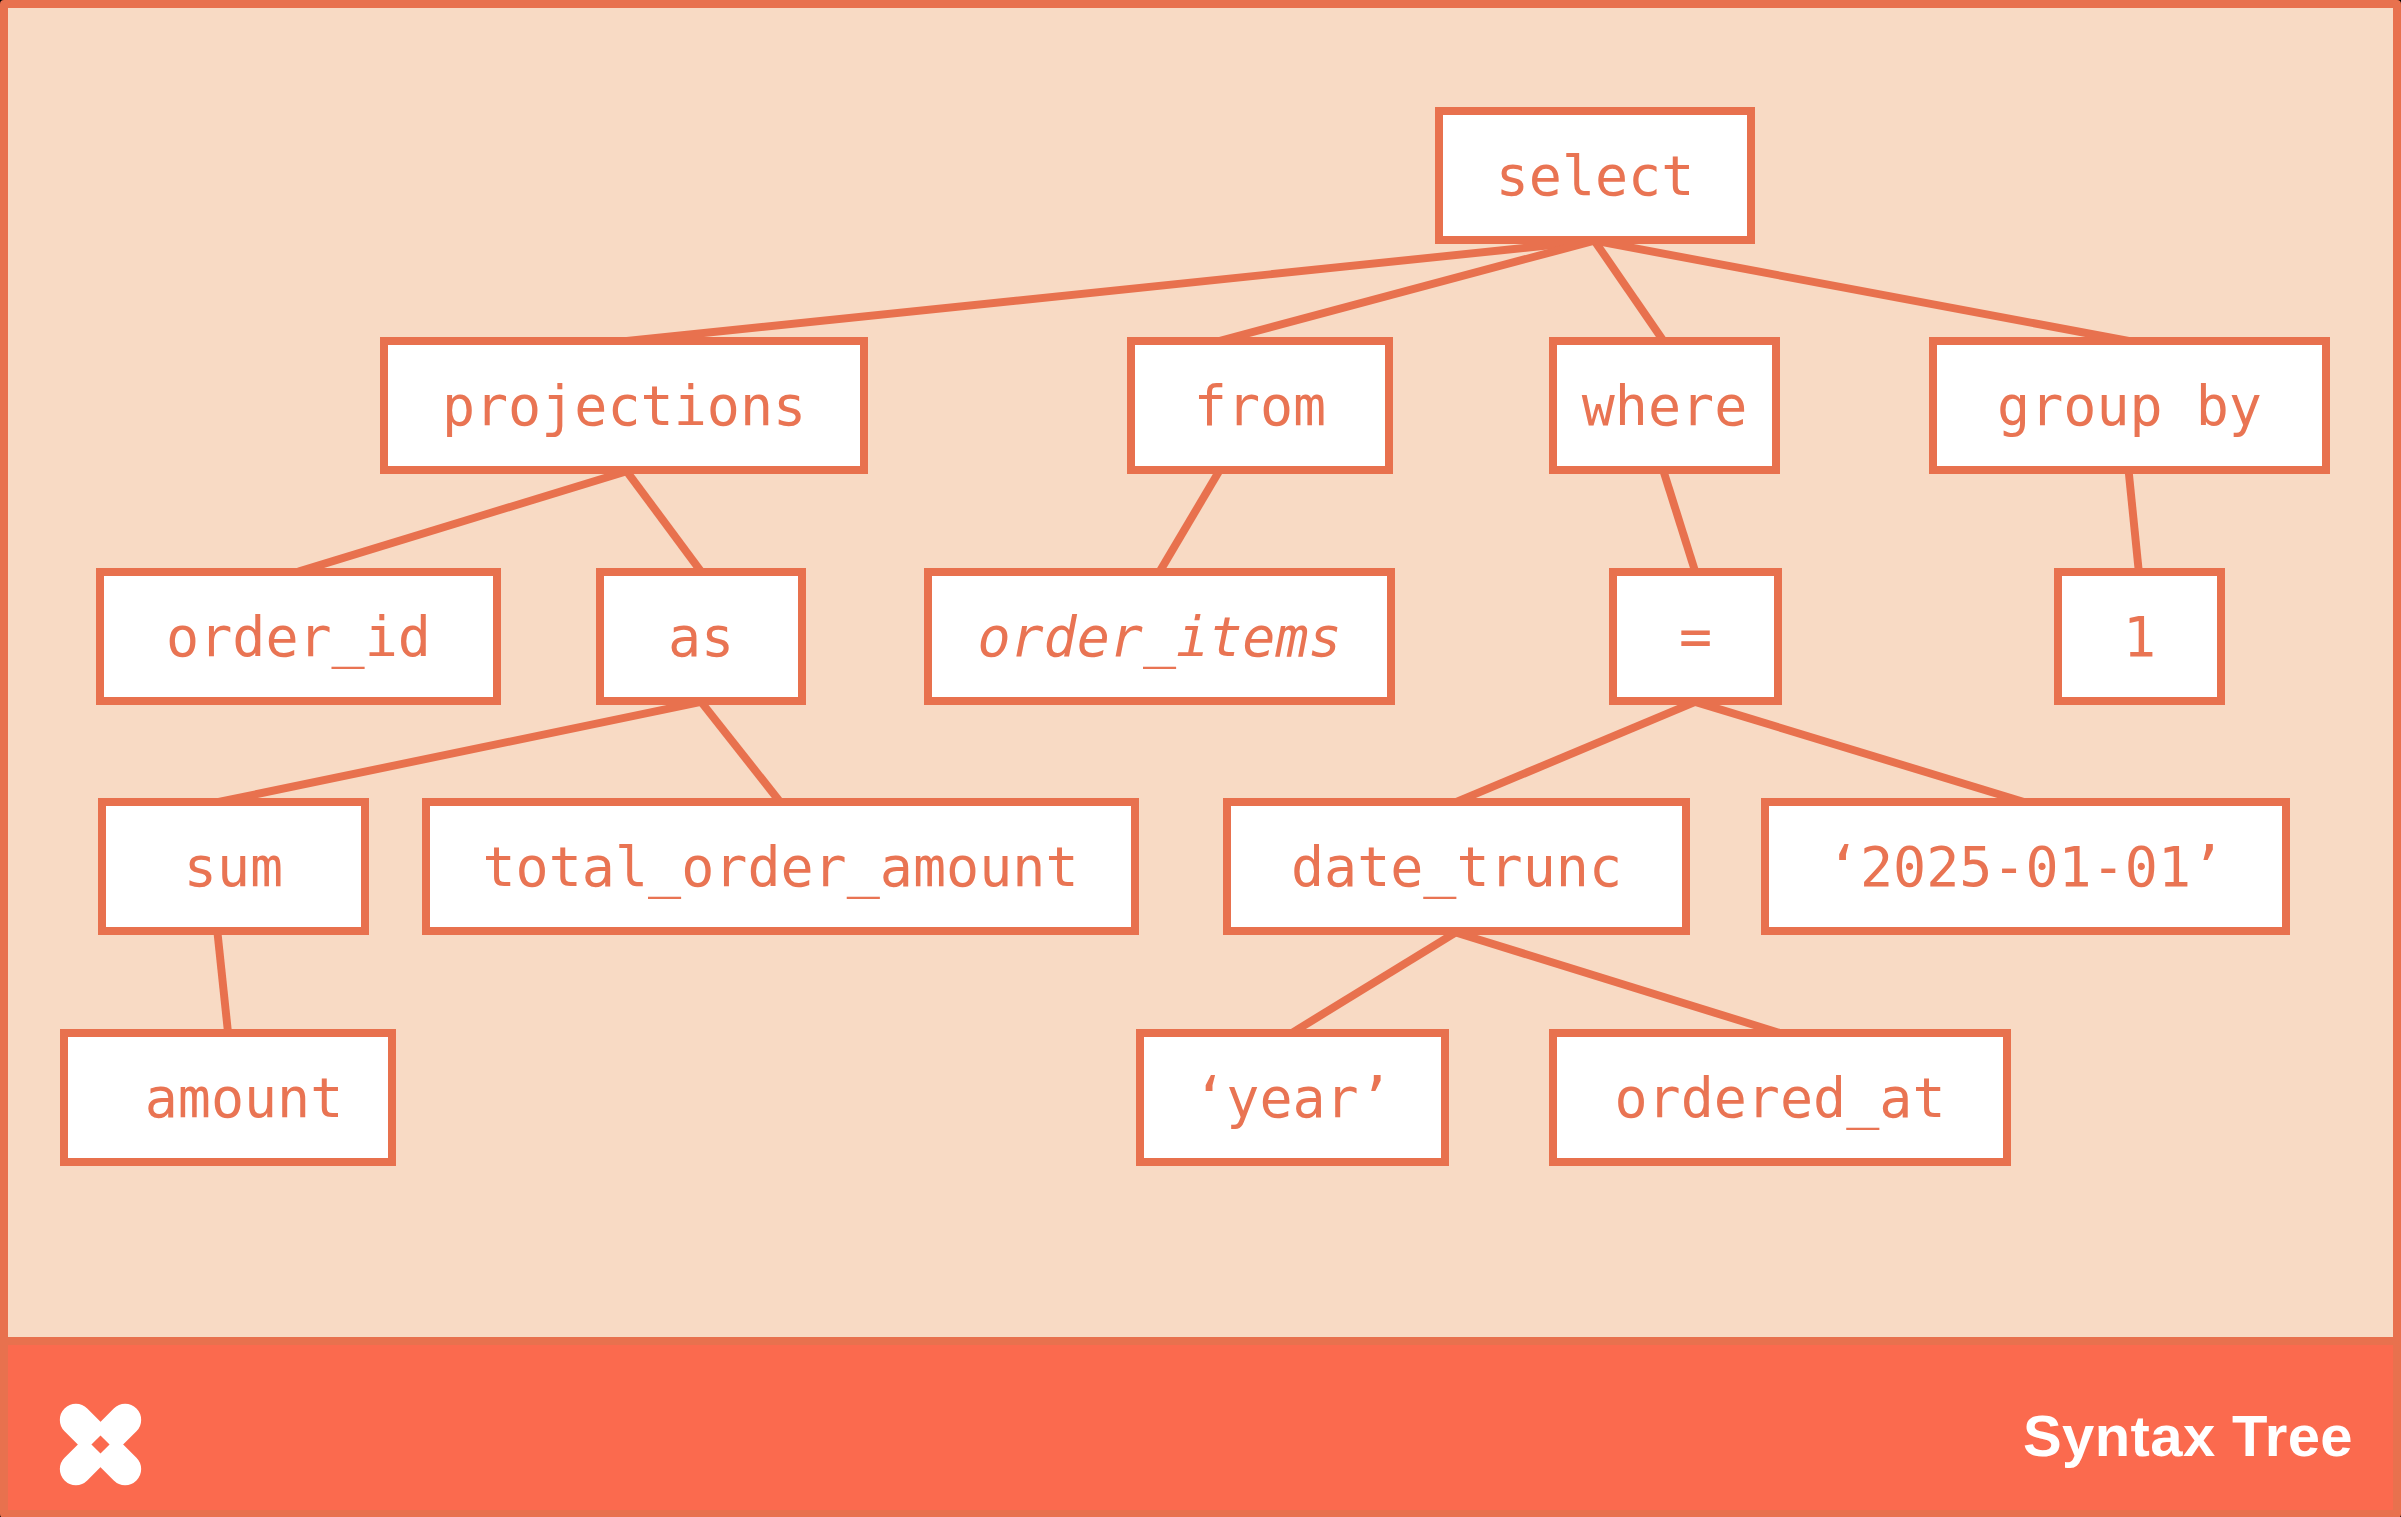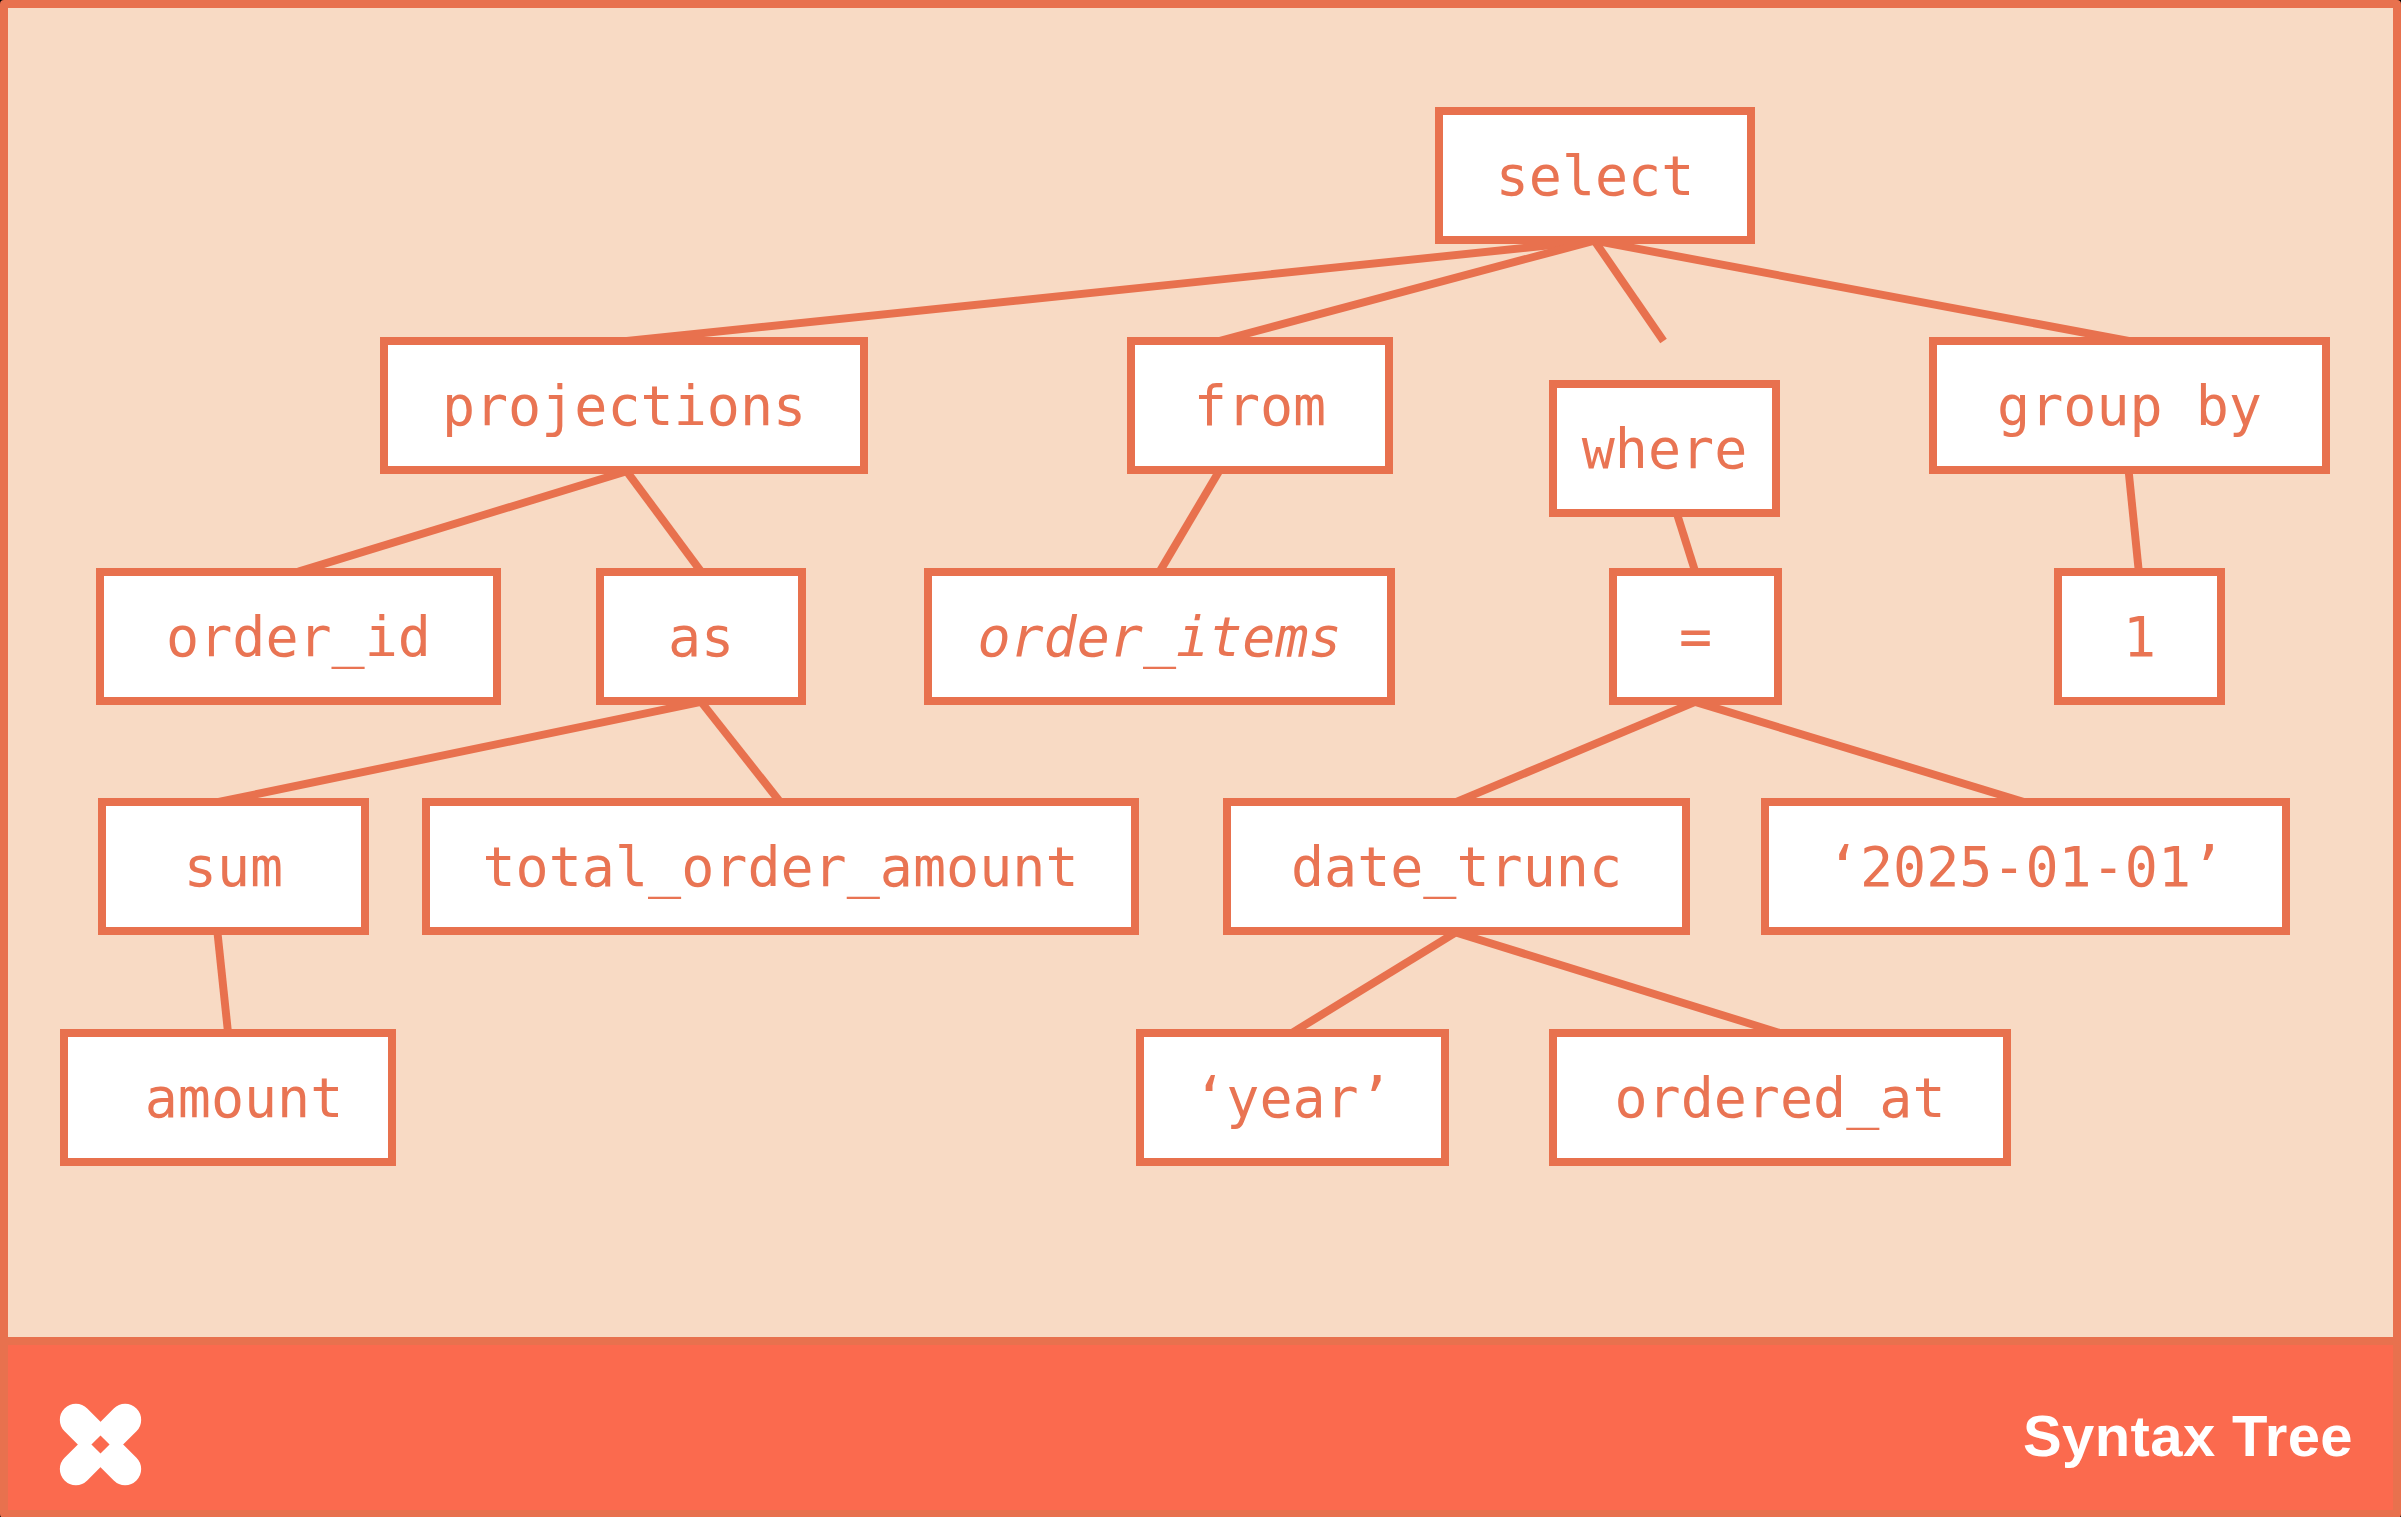--- a/index.html
+++ b/index.html
@@ -98,21 +98,21 @@
         <line x1="1917" y1="788" x2="2291.5" y2="902" stroke="#E8714E" stroke-width="9"></line>
         <line x1="238" y1="1050" x2="250" y2="1164" stroke="#E8714E" stroke-width="9"></line>
         <line x1="1645" y1="1050" x2="1459" y2="1164" stroke="#E8714E" stroke-width="9"></line>
         <line x1="1645" y1="1050" x2="2012.5" y2="1164" stroke="#E8714E" stroke-width="9"></line>
       </svg>
 
     <div id="nodes">
         <div class="tree-node" style="left: 1427px; top: 99px; width: 320px;">select</div>
         <div class="tree-node" style="left: 372px; top: 329px; width: 488px;">projections</div>
         <div class="tree-node" style="left: 1078px; top: 329px; width: 266px; margin-left: 41px;">from</div>
-        <div class="tree-node" style="left: 1541px; top: 329px; width: 231px; margin-top: 43px;">where</div>
+        <div class="tree-node" style="left: 1541px; top: 329px; width: 231px;">where</div>
         <div class="tree-node" style="left: 1921px; top: 329px; width: 401px;">group by</div>
         <div class="tree-node" style="left: 88px; top: 560px; width: 405px;">order_id</div>
         <div class="tree-node" style="left: 588px; top: 560px; width: 210px;">as</div>
         <div class="tree-node" style="left: 916px; top: 560px; width: 471px; font-style: italic;">order_items</div>
         <div class="tree-node" style="left: 1601px; top: 560px; width: 173px;">=</div>
         <div class="tree-node" style="left: 2046px; top: 560px; width: 171px;">1</div>
         <div class="tree-node" style="left: 90px; top: 790px; width: 271px;">sum</div>
         <div class="tree-node" style="left: 414px; top: 790px; width: 717px;">total_order_amount</div>
         <div class="tree-node" style="left: 1215px; top: 790px; width: 467px;">date_trunc</div>
         <div class="tree-node" style="left: 1753px; top: 790px; width: 529px;">‘2025-01-01’</div>

